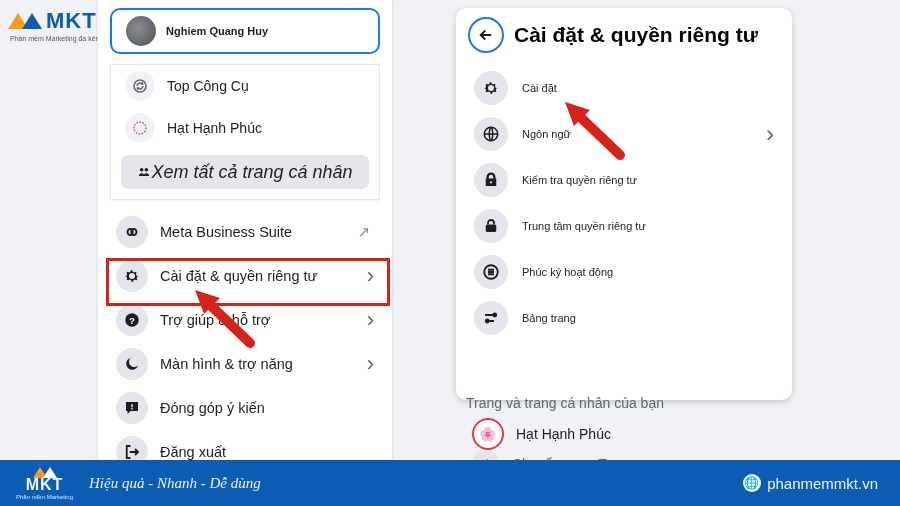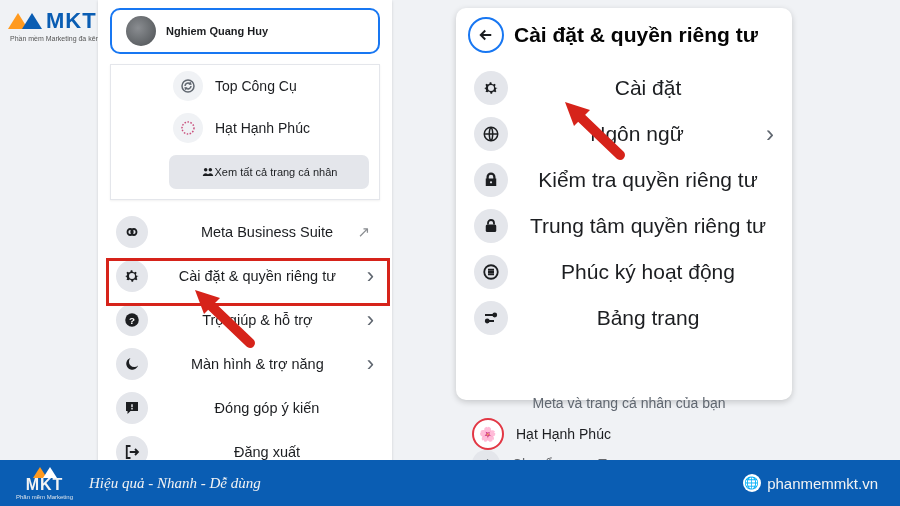--- a/index.html
+++ b/index.html
@@ -1,52 +1,52 @@
 <!DOCTYPE html>
 <html><head>
 <meta charset="utf-8">
 <style>
   html,body{margin:0;padding:0;width:900px;height:506px;background:#f0f2f5;font-family:Helvetica,Arial,sans-serif;overflow:hidden;position:relative;}
-  .canvas{position:relative;width:868px;height:506px;text-align:center;}
+  .canvas{position:relative;width:868px;height:506px;}
   
   .mkt-logo{position:absolute;top:8px;left:8px;display:flex;flex-direction:column;align-items:flex-start;}
   .mkt-logo .row{display:flex;align-items:center;gap:4px;}
   .mkt-logo .mark{display:flex;gap:0;}
   .mkt-logo .mark span{width:0;height:0;border-style:solid;}
   .mkt-logo .mark .t1{border-width:0 10px 16px 10px;border-color:transparent transparent #ff9a1f transparent;}
   .mkt-logo .mark .t2{border-width:0 10px 16px 10px;border-color:transparent transparent #0a5db3 transparent;margin-left:-6px;}
   .mkt-logo .txt{font-weight:800;font-size:22px;color:#0a5db3;letter-spacing:1px;}
   .mkt-logo .sub{font-size:7px;color:#555;margin-top:1px;margin-left:2px;}
   
   .panel-left{position:absolute;top:0;left:98px;width:294px;height:460px;background:#fff;border-radius:0 0 4px 4px;box-shadow:0 1px 3px rgba(0,0,0,.15);padding-bottom:6px;}
   .profile-box{margin:8px 12px 10px;border:2px solid #1877f2;border-radius:10px;height:42px;display:flex;align-items:center;gap:10px;padding:0 14px;}
   .avatar{width:30px;height:30px;border-radius:50%;background:radial-gradient(circle at 40% 40%,#8a8d91,#4b4f52);flex:none;}
   .profile-name{font-size:11px;font-weight:600;color:#1c1e21;}
-  .card{margin:0 12px 10px;background:#fff;border:1px solid #e4e6eb;border-radius:0;box-shadow:0 1px 2px rgba(0,0,0,.06);padding-left:48px;}
+  .card{margin:0 12px 10px;background:#fff;border:1px solid #e4e6eb;border-radius:0;box-shadow:0 1px 2px rgba(0,0,0,.06);}
   .card .row{display:flex;align-items:center;gap:12px;height:42px;padding:0 14px;}
   .card .row .ic{width:30px;height:30px;border-radius:50%;background:#f0f2f5;display:flex;align-items:center;justify-content:center;flex:none;}
   .card .row .lbl{font-size:14px;color:#1c1e21;}
-  .card .btn-all{margin:6px 10px 10px;height:34px;background:#e4e6eb;border-radius:7px;display:flex;align-items:center;justify-content:center;gap:0;font-size:11px;font-weight:500;color:#1c1e21;}
+  .card .btn-all{margin:6px 10px 10px;height:34px;background:#e4e6eb;border-radius:7px;display:flex;align-items:center;justify-content:center;gap:0;font-size:18px;font-weight:500;color:#1c1e21;font-style:italic;}
   .menu-list{margin:0 12px;}
   .mrow{display:flex;align-items:center;gap:12px;height:44px;padding:0 6px;border-radius:6px;position:relative;}
   .mrow .ic{width:32px;height:32px;border-radius:50%;background:#e4e6eb;display:flex;align-items:center;justify-content:center;flex:none;color:#1c1e21;}
   .mrow .lbl{font-size:14.5px;font-weight:500;color:#1c1e21;flex:1;}
   .mrow .chev{color:#606770;}
   .mrow .ext{position:absolute;right:10px;color:#8a8d91;font-size:15px;}
   .hl{position:absolute;border:3px solid #d6231a;pointer-events:none;}
   .hl.left{top:258px;left:106px;width:278px;height:42px;}
   
   .panel-right{position:absolute;top:8px;left:456px;width:336px;height:392px;background:#fff;border-radius:10px;box-shadow:0 2px 6px rgba(0,0,0,.18);}
   .pr-head{display:flex;align-items:center;gap:10px;height:54px;padding:0 12px;border-bottom:1px solid rgba(0,0,0,0);}
   .back-btn{width:32px;height:32px;border-radius:50%;background:#fff;border:2px solid #1877f2;display:flex;align-items:center;justify-content:center;color:#1c1e21;flex:none;}
   .pr-title{font-size:21px;font-weight:800;color:#050505;}
   .pr-list{padding:2px 10px;}
   .prow{display:flex;align-items:center;gap:14px;height:46px;padding:0 8px;border-radius:6px;}
   .prow .ic{width:34px;height:34px;border-radius:50%;background:#e4e6eb;display:flex;align-items:center;justify-content:center;flex:none;color:#1c1e21;}
-  .prow .lbl{font-size:21px;font-weight:500;color:#1c1e21;flex:1;}
+  .prow .lbl{font-size:11px;font-weight:500;color:#1c1e21;flex:1;}
   .prow .chev{color:#606770;}
   .hl.right{top:64px;left:466px;width:316px;height:44px;}
   
   .bg-behind{position:absolute;top:395px;left:456px;width:336px;color:#606770;font-size:14px;}
   .bg-behind .line1{white-space:nowrap;overflow:hidden;text-overflow:clip;margin-bottom:8px;margin-left:10px;}
   .bg-behind .r{display:flex;align-items:center;gap:12px;height:30px;margin-left:16px;}
   .bg-behind .r .ic{width:28px;height:28px;border-radius:50%;background:#fff;border:2px solid #e23744;display:flex;align-items:center;justify-content:center;font-size:14px;}
   .bg-behind .r2 .ic{border:none;background:#e4e6eb;color:#606770;}
   .bg-behind .r .lbl{font-size:14px;color:#1c1e21;}
   .bg-behind .r2 .lbl{color:#65676b;}
@@ -252,21 +252,21 @@
               <circle cx="17" cy="8" r="2" fill="#1c1e21"></circle>
               <circle cx="7" cy="16" r="2" fill="#1c1e21"></circle>
             </svg>
           </div>
       <div class="lbl">Bảng trang</div>
     </div>
   </div>
 </div>
 
 <div class="bg-behind">
-  <div class="line1">Meta và trang cá nhân của bạn</div>
+  <div class="line1">Trang và trang cá nhân của bạn</div>
   <div class="r">
     <div class="ic">🌸</div>
     <div class="lbl">Hạt Hạnh Phúc</div>
   </div>
   <div class="r r2">
     <div class="ic">
           <svg class="i" style="width:14px;height:14px" viewBox="0 0 24 24" fill="none" stroke="#606770" stroke-width="2">
             <path d="M7 7h10l-3-3M17 17H7l3 3"></path>
           </svg>
         </div>

